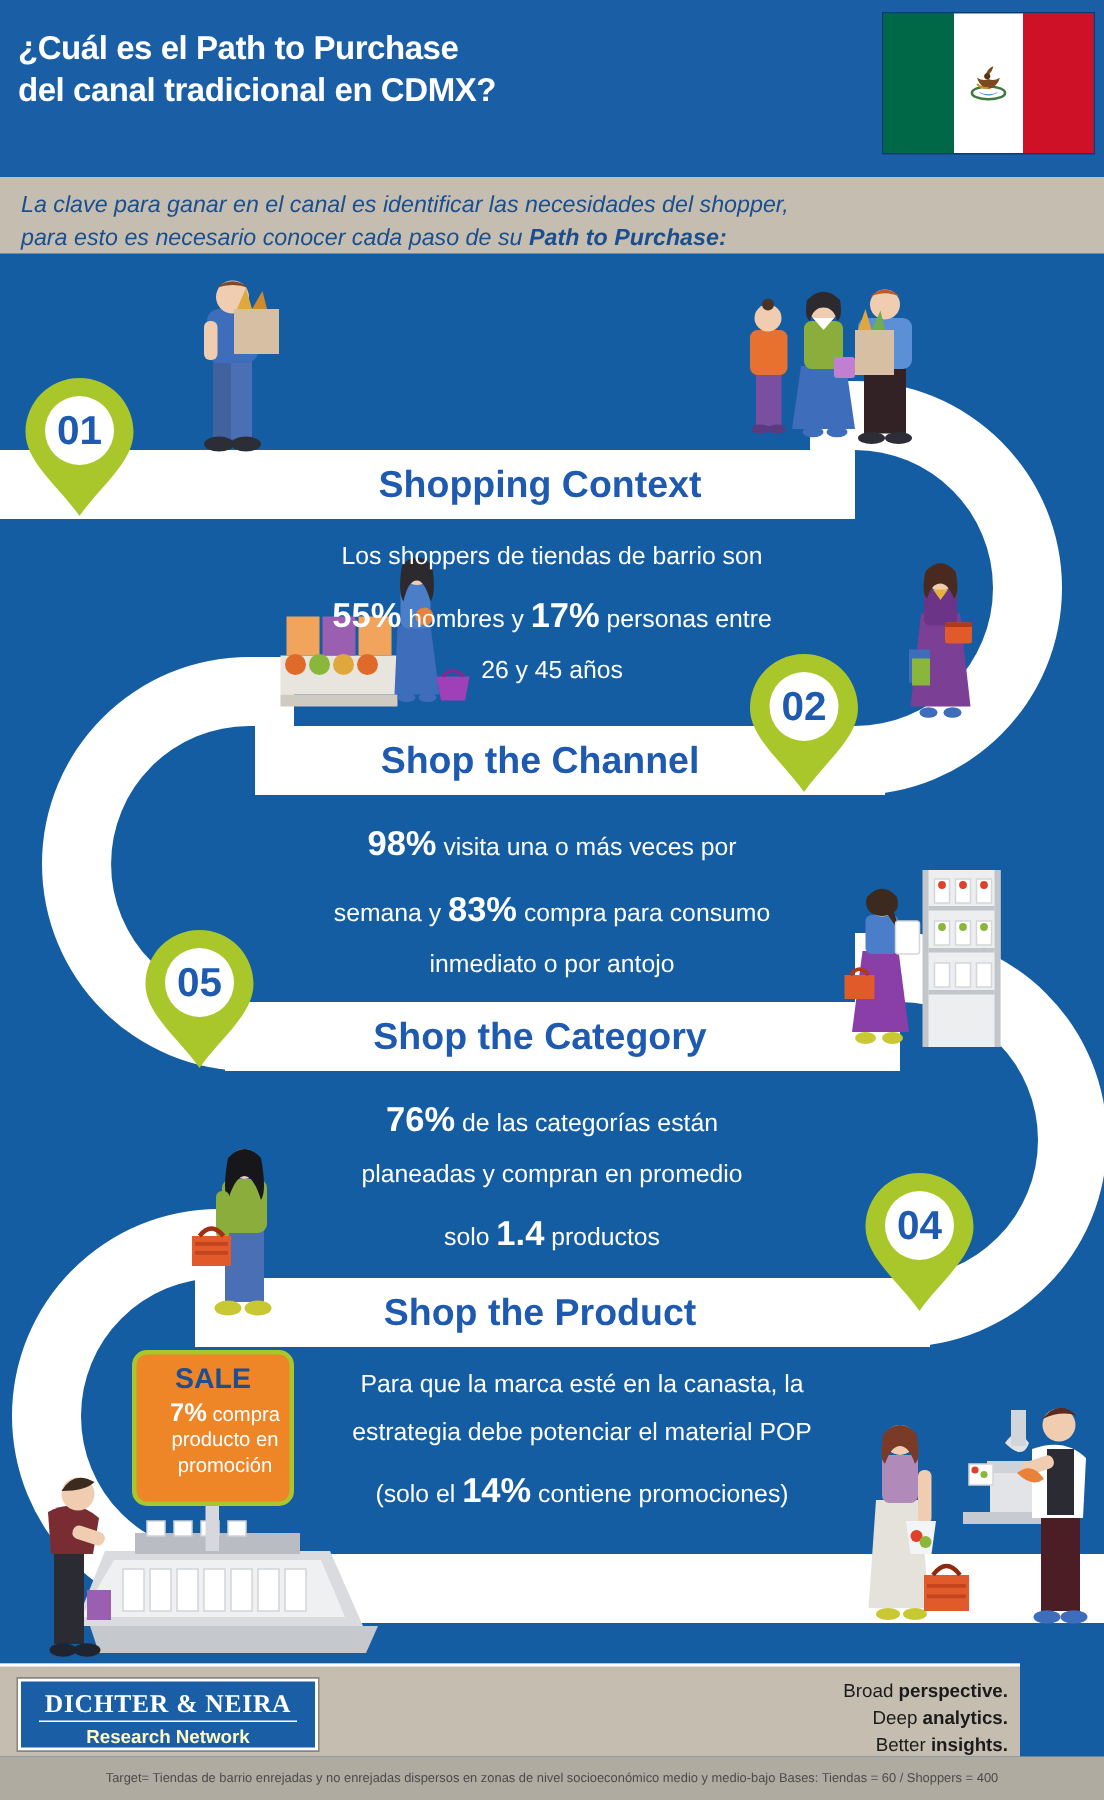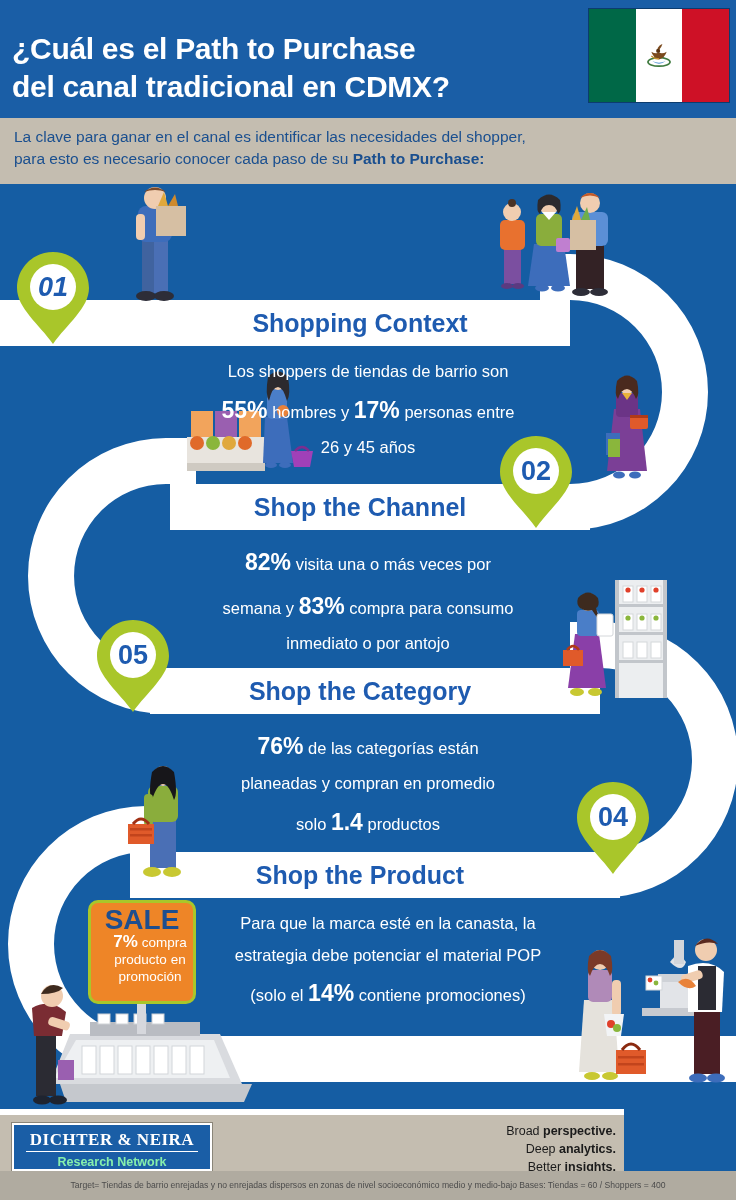--- a/index.html
+++ b/index.html
@@ -11,41 +11,42 @@
     position:relative;
   }
   .page { position:relative; width:736px; height:1200px; background:#155da3; }
 
   
   .header {
     position:absolute; left:0; top:0; width:736px; height:118px;
     background:#1a5ea6;
   }
   .header-title {
-    position:absolute; left:12px; top:30px; width:560px;
-    color:#ffffff; font-size:30px; font-weight:bold; line-height:1.28;
+    position:absolute; left:12px; top:18px; width:560px;
+    color:#ffffff; font-size:22px; font-weight:bold; line-height:1.28;
     letter-spacing:-0.3px;
   }
   .flag {
     position:absolute; left:588px; top:8px; width:142px; height:95px;
     display:flex; border:1px solid #0c3c6e;
   }
   .flag-green { flag:1; width:33.34%; background:#006847; }
   .flag-white { width:33.33%; background:#ffffff; position:relative; }
   .flag-red   { width:33.33%; background:#ce1126; }
   .flag-emblem {
     position:absolute; left:50%; top:50%; transform:translate(-50%,-50%);
     width:34px; height:34px;
   }
 
   
   .subheader {
-    position:absolute; left:0; top:118px; width:736px; height:66px;
+    position:absolute; left:0; top:118px; width:736px; height:51px;
     background:#c4bdb0;
     padding:8px 30px 0 14px;
+    font-style:italic;
   }
   .subheader p {
     color:#1a4f8f; font-size:15.5px; line-height:1.45; font-weight:500;
   }
   .subheader b { font-weight:bold;margin-top:34px; }
 
   
   .body-area {
     position:absolute; left:0; top:184px; width:736px; height:925px;
     background:#155da3; overflow:hidden;
@@ -74,63 +75,63 @@
   #stat-3 { top:540px; }
   #stat-4 { top:724px; width:440px; left:168px; }
 
   
   .pin { position:absolute; width:76px; height:96px; }
   .pin .num {
     position:absolute; left:0; top:6px; width:76px; height:62px;
     line-height:62px; text-align:center;
     color:#1e5bb0; font-size:27px; font-weight:bold;
   }
-  #pin-1 { left:15px;  top:66px;font-style:italic; }
+  #pin-1 { left:15px;  top:66px; }
   #pin-2 { left:498px; top:250px; }
   #pin-3 { left:95px;  top:434px; }
   #pin-4 { left:575px; top:596px; }
 
   
   .sale-badge {
     position:absolute; left:88px; top:716px; width:108px; height:104px;
     background:#ee8527; border:3px solid #a9c62a; border-radius:10px;
     text-align:center; padding-top:4px;
   }
   .sale-badge .sale-word {
-    color:#1e4e8f; font-size:28px; font-weight:bold; line-height:26px;
+    color:#1e4e8f; font-size:19px; font-weight:bold; line-height:26px;
     display:block;
   }
   .sale-badge .sale-text {
     color:#ffffff; font-size:13.5px; line-height:17px; display:block;
     padding:0 5px;
     margin-left:16px;
   }
   .sale-badge .sale-text b { font-size:17px; font-weight:bold; }
   .sale-pole {
     position:absolute; left:137px; top:820px; width:9px; height:30px;
     background:#d6d8dd;
   }
 
   
   .footer {
-    position:absolute; left:0; top:1109px; width:624px; height:62px;
-    background:#c4bdb0; border-top:6px solid #ffffff;
+    position:absolute; left:0; top:1109px; width:680px; height:62px;
+    background:#c4bdb0; border-top:2px solid #ffffff;
   }
   .logo-box {
     position:absolute; left:12px; top:8px; width:200px; height:48px;
     background:#1a5ea6; border:2px solid #ffffff; outline:1px solid #8a8578;
     text-align:center; padding-top:5px;
   }
   .logo-box .l1 {
     color:#ffffff; font-family:"Liberation Serif", serif;
     font-size:17px; font-weight:bold; letter-spacing:0.5px;
     border-bottom:1px solid #ffffff; display:inline-block; padding:0 4px 1px 4px;
   }
   .logo-box .l2 {
-    color:#86efac; font-size:12.5px; font-weight:bold; display:block; margin-top:3px;
+    color:#fef9c3; font-size:12.5px; font-weight:bold; display:block; margin-top:3px;
   }
   .contact {
     position:absolute; left:232px; top:10px; width:330px;
     color:#2e2e2e; font-size:13.5px; line-height:1.55;
   }
   .contact .c1 { font-size:14.5px; }
   .tagline {
     position:absolute; right:8px; top:8px; width:160px;
     text-align:right; color:#1b1b1b; font-size:12.5px; line-height:1.42;
   }
@@ -399,21 +400,21 @@
       <ellipse cx="128" cy="156" rx="9" ry="4.5" fill="#3d6dbb"></ellipse>
       <ellipse cx="146" cy="156" rx="9" ry="4.5" fill="#3d6dbb"></ellipse>
     </svg>
 
     <div class="band-title" id="title-2">Shop the Channel</div>
     <div class="band-title" id="title-1">Shopping Context</div>
     <div class="band-title" id="title-3">Shop the Category</div>
     <div class="band-title" id="title-4">Shop the Product</div>
 
     <div class="stat" id="stat-1">Los shoppers de tiendas de barrio son<br><b>55%</b> hombres y <b>17%</b> personas entre<br>26 y 45 años</div>
-    <div class="stat" id="stat-2"><b>82%</b> visita una o más veces por<br>semana y <b>83%</b> compra para consumo<br>inmediato o por antojo</div>
+    <div class="stat" id="stat-2"><b>98%</b> visita una o más veces por<br>semana y <b>83%</b> compra para consumo<br>inmediato o por antojo</div>
     <div class="stat" id="stat-3"><b>76%</b> de las categorías están<br>planeadas y compran en promedio<br>solo <b>1.4</b> productos</div>
     <div class="stat" id="stat-4">Para que la marca esté en la canasta, la<br>estrategia debe potenciar el material POP<br>(solo el <b>14%</b> contiene promociones)</div>
 
     <div class="pin" id="pin-1">
       <svg width="76" height="96" viewBox="0 0 76 96">
         <path d="M38 2 C18 2 2 18 2 38 C2 58 24 74 38 94 C52 74 74 58 74 38 C74 18 58 2 38 2 Z" fill="#a9c62a"></path>
         <circle cx="38" cy="37" r="23" fill="#ffffff"></circle>
       </svg>
       <div class="num">01</div>
     </div>

